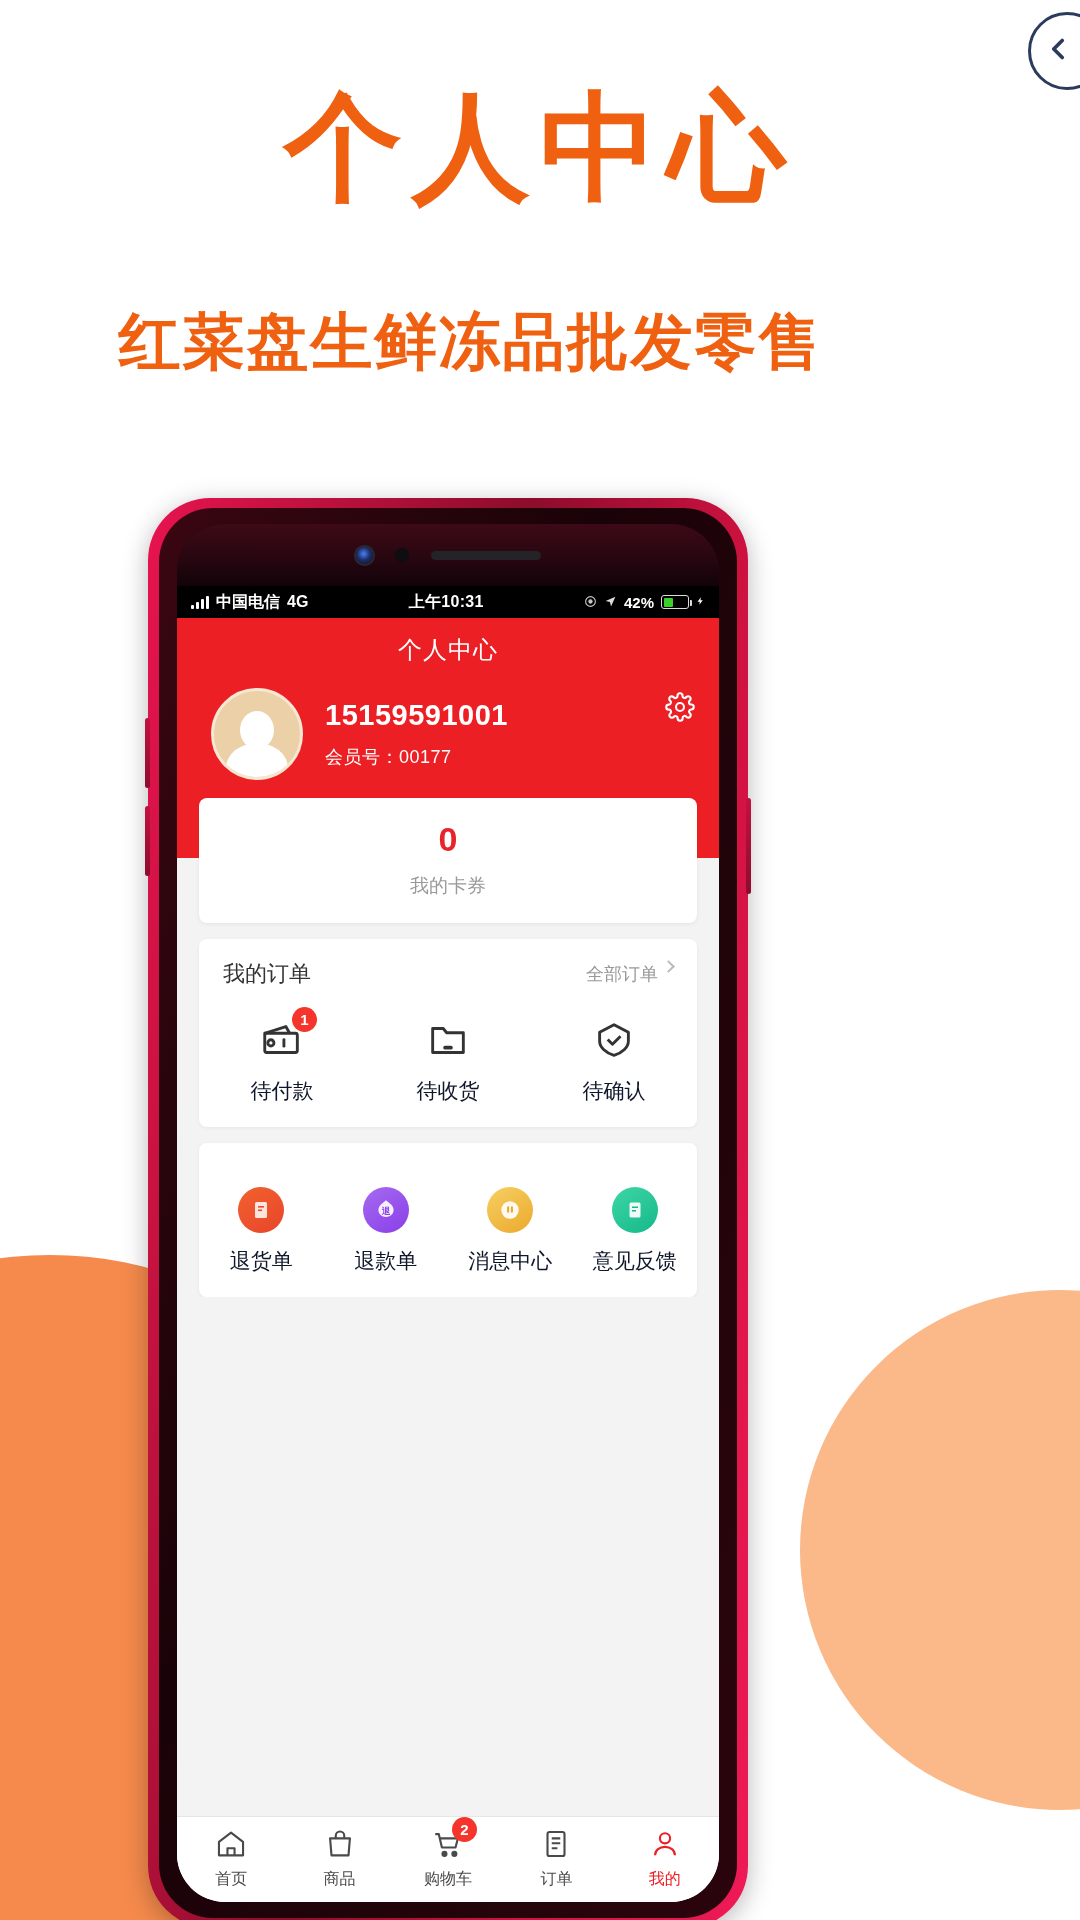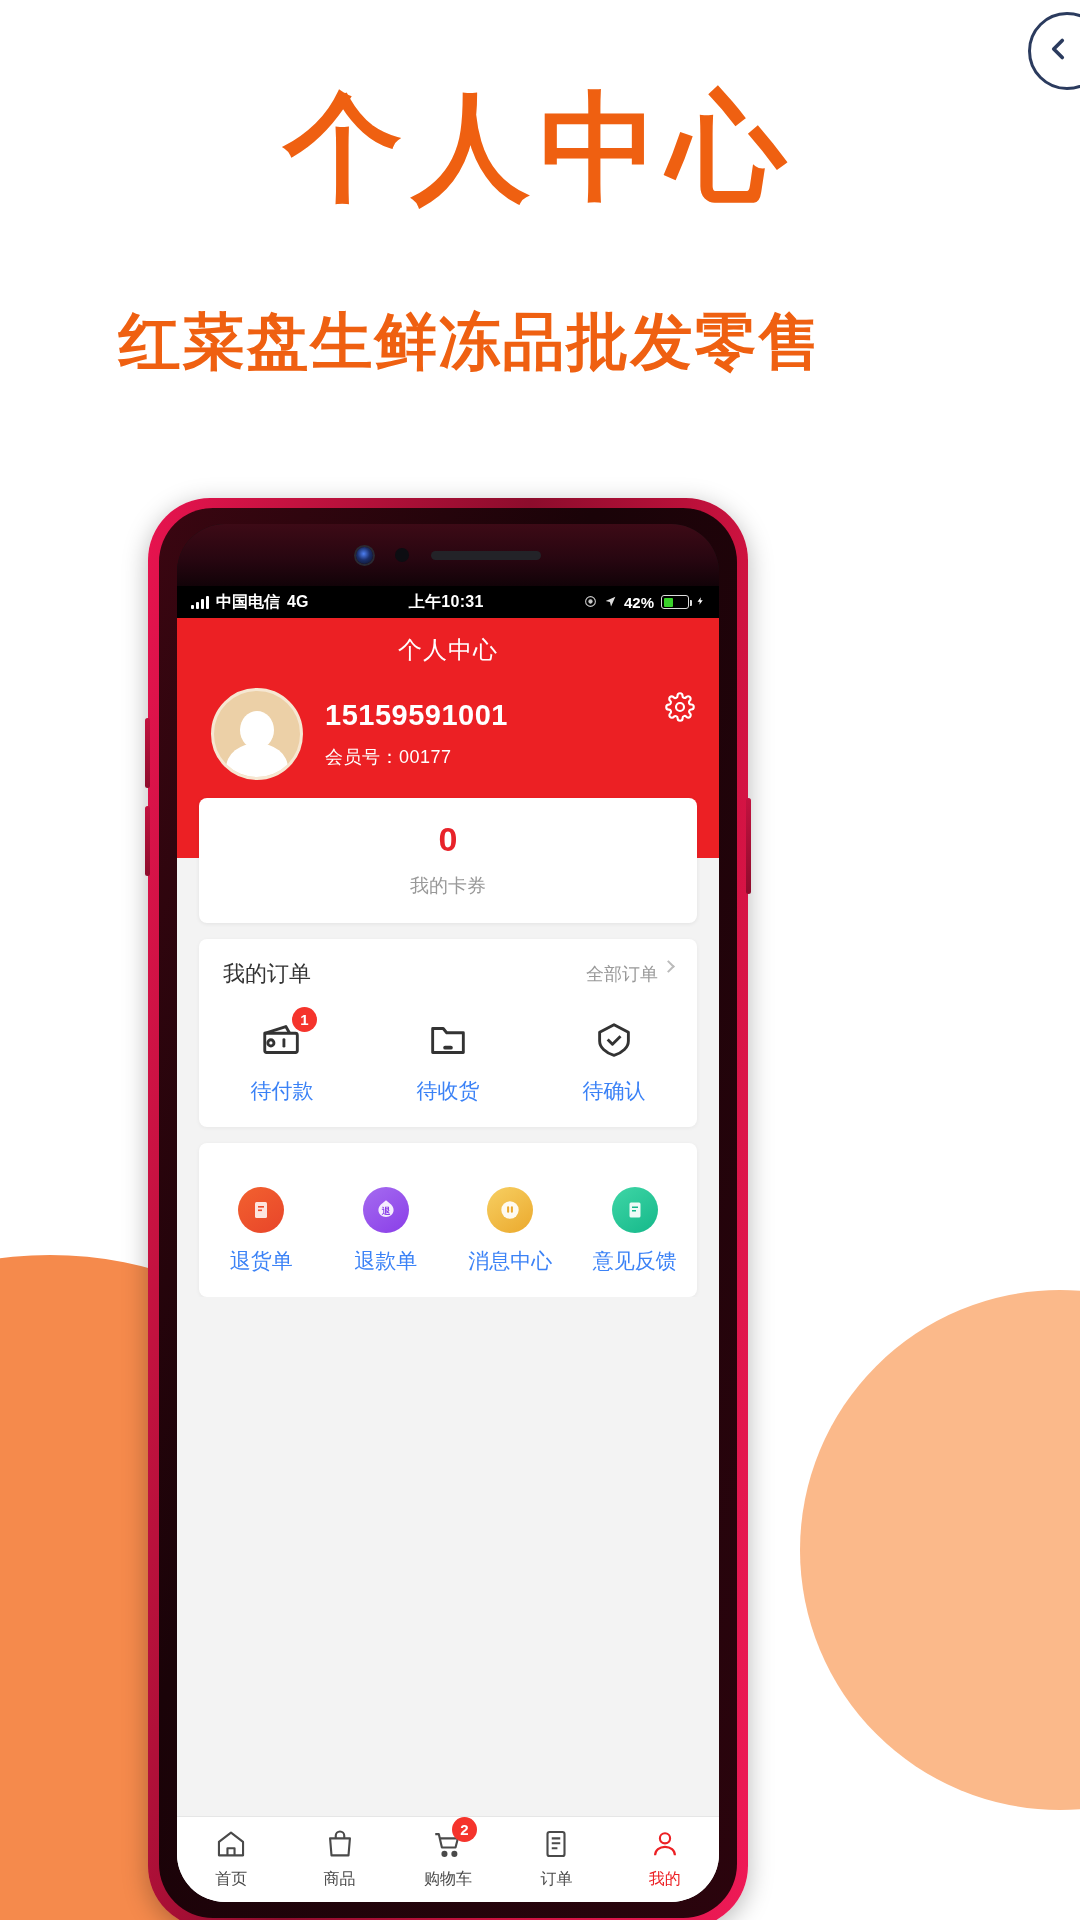--- a/index.html
+++ b/index.html
@@ -154,21 +154,21 @@
   .sec-head {
     display:flex; align-items:center; justify-content:space-between;
     padding:0 24px 4px; 
   }
   .sec-title { font-size:22px; color:#333; }
   .sec-more { font-size:18px; color:#999; display:flex; align-items:flex-start; gap:6px; }
   .chev { width:9px; height:9px; border-right:2px solid #bbb; border-top:2px solid #bbb; transform:rotate(45deg); }
   .grid4 { display:flex; margin-top:24px; }
   .cell { flex:1; display:flex; flex-direction:column; align-items:center; gap:14px; cursor:pointer; }
   .cell-ico { width:46px; height:46px; position:relative; }
-  .cell-label { font-size:21px; color:#3b82f6; }
+  .cell-label { font-size:21px; color:#0f172a; }
   .badge {
     position:absolute; right:-12px; top:-10px;
     min-width:25px; height:25px; border-radius:13px; background:#f5342c;
     color:#fff; font-size:15px; display:flex; align-items:center; justify-content:center;
     padding:0 6px; font-weight:bold;
   }
 
   
   .tool-ico { width:46px; height:46px; border-radius:50%; display:flex; align-items:center; justify-content:center; color:#fff; font-size:19px; font-weight:bold; position:relative; }
   .ti-return  { background:linear-gradient(145deg,#f2612f,#e8452a); }

